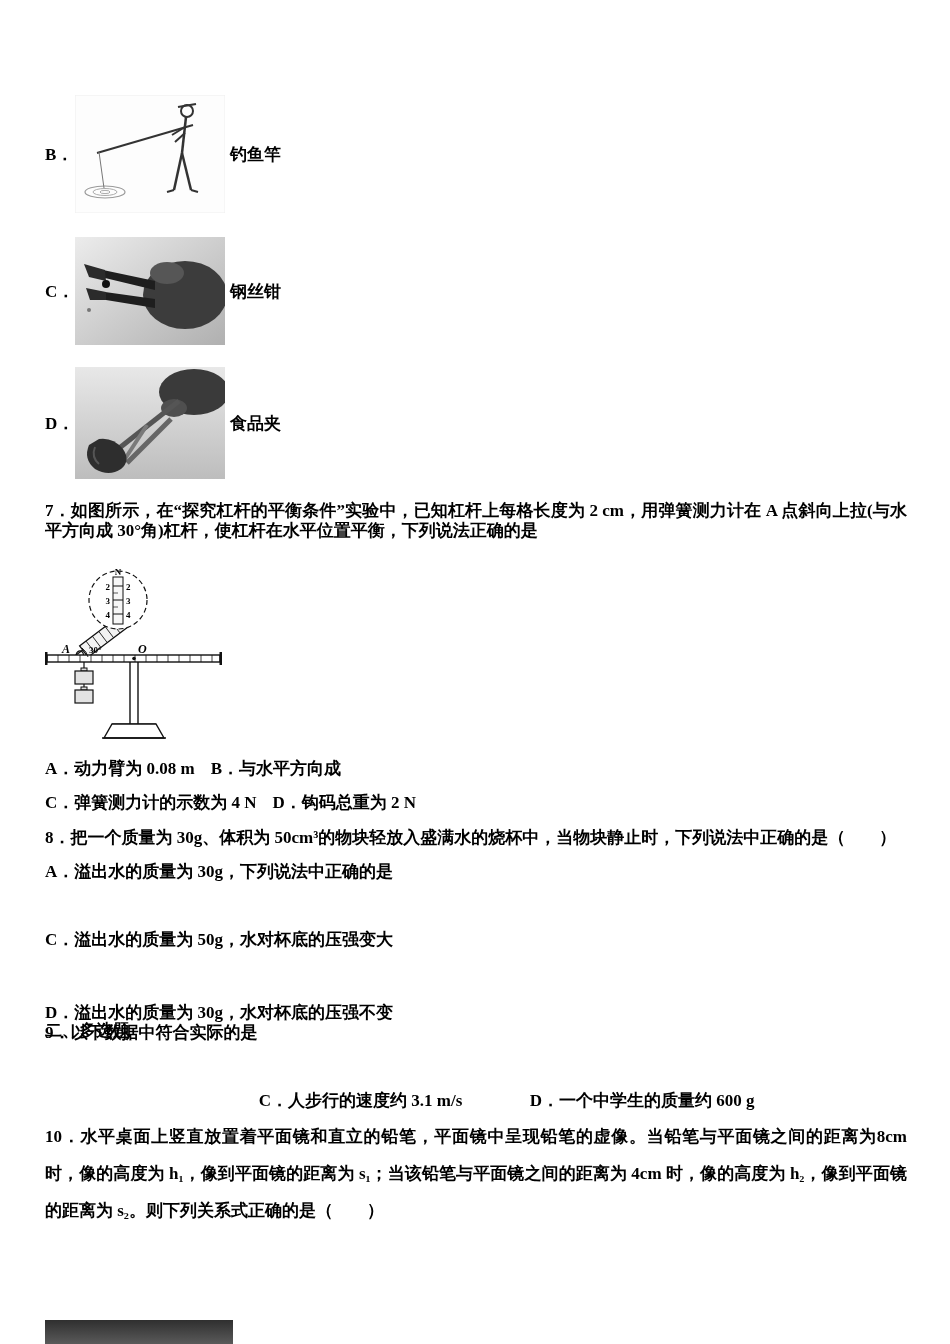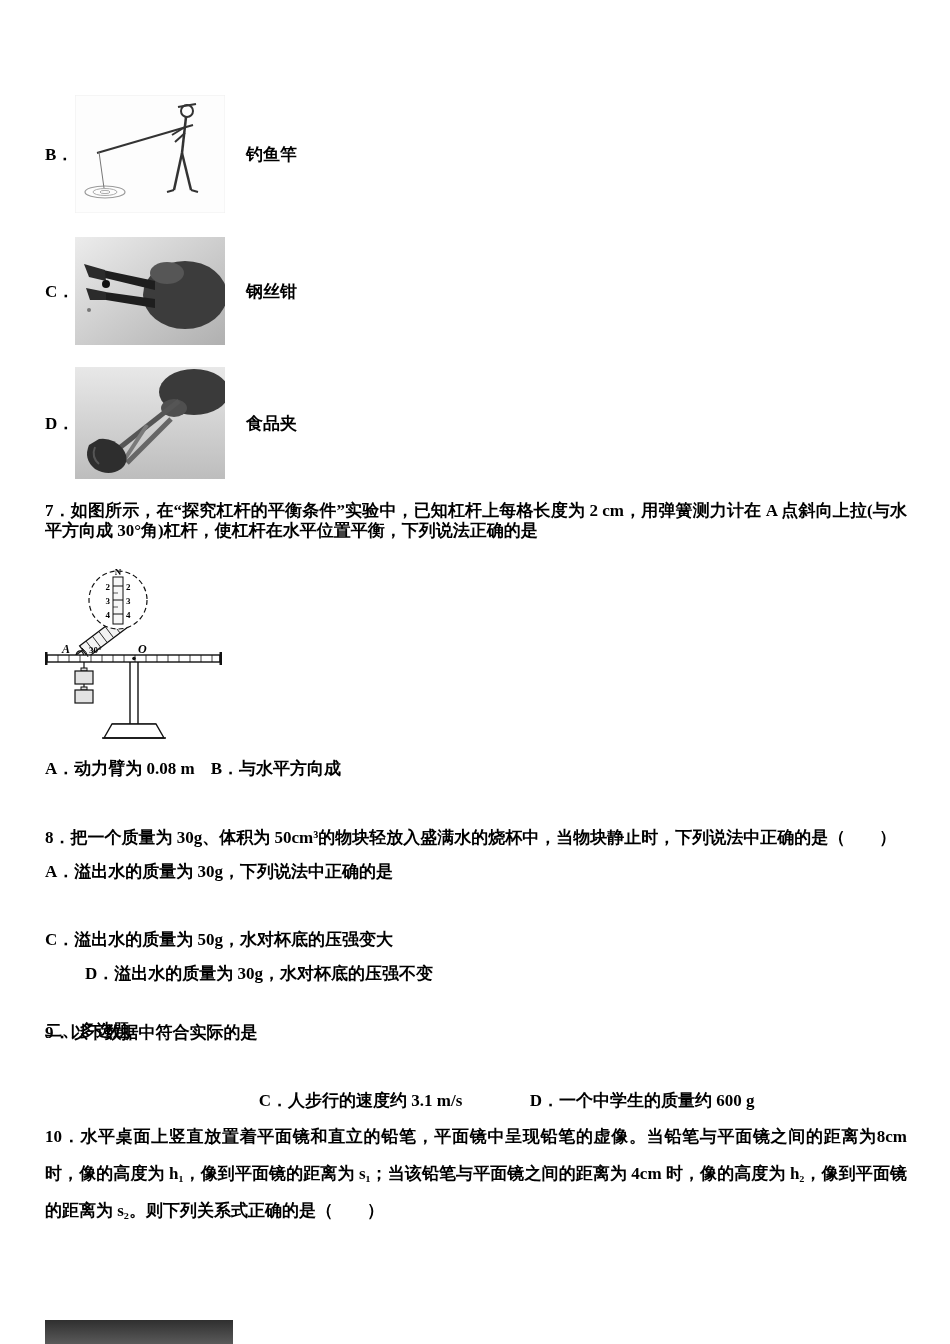--- a/index.html
+++ b/index.html
@@ -15,21 +15,21 @@
     font-weight:bold; font-size:17px;
   }
   .abs { position:absolute; }
   .line { line-height:24px; white-space:nowrap;text-align:center; }
   .stem { line-height:20px; text-align:justify; }
   .stem10 { line-height:37px; text-align:justify; }
   .fig-row { display:flex; align-items:center; }
   .opt-label { width:30px; flex:0 0 30px; }
   .fig-img { flex:0 0 150px; width:150px; overflow:hidden; }
   .fig-img svg { display:block; }
-  .fig-caption { margin-left:21px; }
+  .fig-caption { margin-left:5px; }
   .optpair { display:flex; gap:16px; }
   .two-col .col-a { display:inline-block; width:330px; }
   .diagram svg text { font-family:"Liberation Serif","DejaVu Serif",serif; }
   .bottom-bar {
     left:45px; top:1320px; width:188px; height:24px;
     background:linear-gradient(#2f2f2f,#5a5a5a);
   }
 </style>
 </head>
 <body>
@@ -181,25 +181,29 @@
         <path d="M62 172 L70 158 L114 158 L122 172 Z" fill="#ffffff" stroke="#111111" stroke-width="1.4"></path>
         <line x1="60" y1="172" x2="124" y2="172" stroke="#111111" stroke-width="1.6"></line>
       </g>
     </svg>
   </div>
 
   <div class="abs line optpair" style="left:45px; top:757px;">
     <span>A．动力臂为 0.08 m</span>
     <span>B．与水平方向成</span>
   </div>
+  <div class="abs line optpair" style="left:45px; top:791px;">
+    <span>C．弹簧测力计的示数为 4 N</span>
+    <span>D．钩码总重为 2 N</span>
+  </div>
 
   <div class="abs line" style="left:45px; top:826px;">8．把一个质量为 30g、体积为 50cm³的物块轻放入盛满水的烧杯中，当物块静止时，下列说法中正确的是（　　）</div>
   <div class="abs line" style="left:45px; top:860px;">A．溢出水的质量为 30g，下列说法中正确的是</div>
   <div class="abs line" style="left:45px; top:928px;">C．溢出水的质量为 50g，水对杯底的压强变大</div>
-  <div class="abs line" style="left:45px; top:962px;margin-left:40px;">D．溢出水的质量为 30g，水对杯底的压强不变</div>
+  <div class="abs line" style="left:45px; top:1001px;">D．溢出水的质量为 30g，水对杯底的压强不变</div>
 
   <div class="abs line" style="left:45px; top:997px;margin-top:22px;">二、多选题</div>
 
   <div class="abs line" style="left:45px; top:1021px;">9．以下数据中符合实际的是</div>
   <div class="abs line two-col" style="left:45px; top:1089px; width:860px;">
     <span class="col-a">C．人步行的速度约 3.1 m/s</span>
     <span>D．一个中学生的质量约 600 g</span>
   </div>
 
   <div class="abs stem10" style="left:45px; top:1118px; width:862px;">10．水平桌面上竖直放置着平面镜和直立的铅笔，平面镜中呈现铅笔的虚像。当铅笔与平面镜之间的距离为8cm时，像的高度为 h₁，像到平面镜的距离为 s₁；当该铅笔与平面镜之间的距离为 4cm 时，像的高度为 h₂，像到平面镜的距离为 s₂。则下列关系式正确的是（　　）</div>

